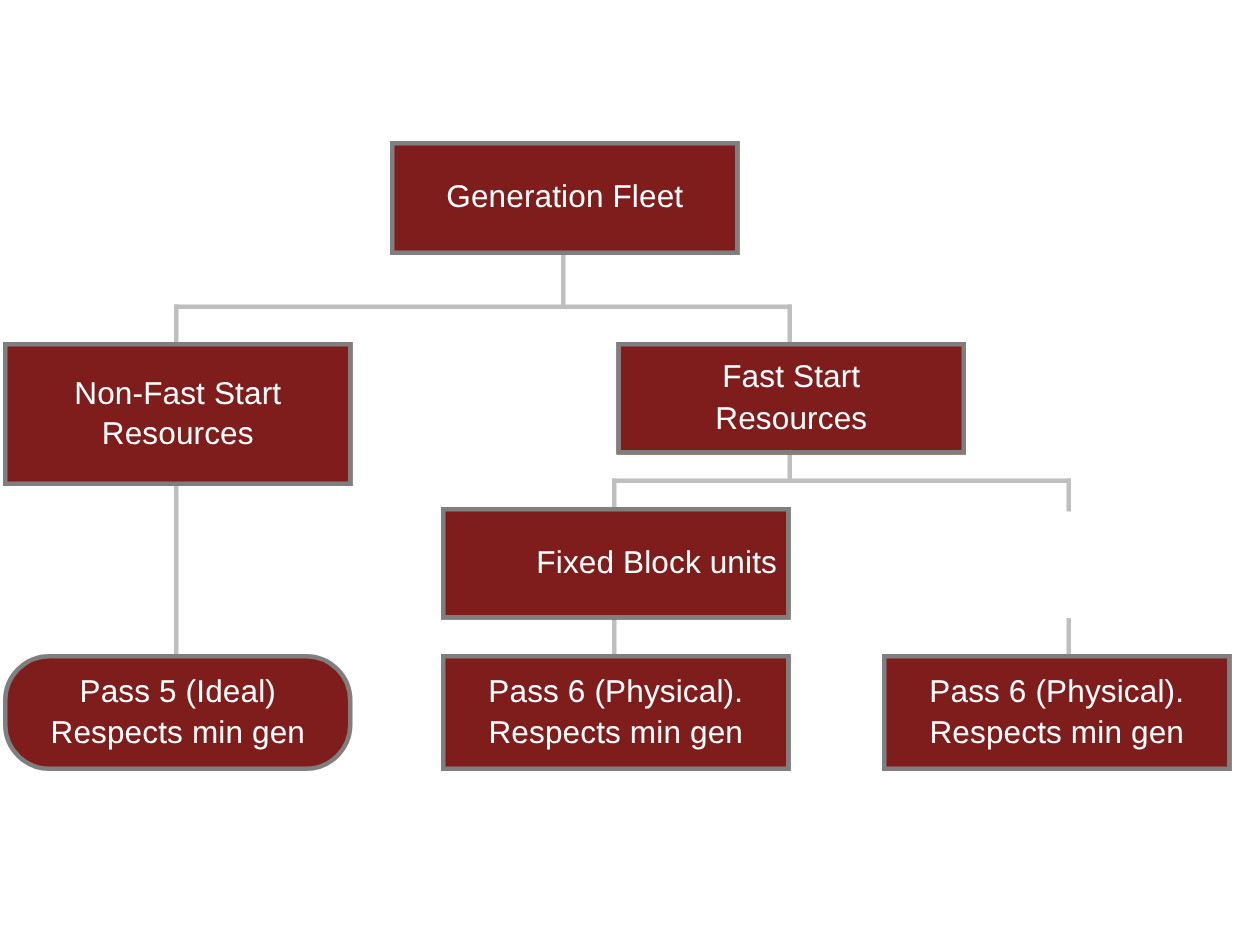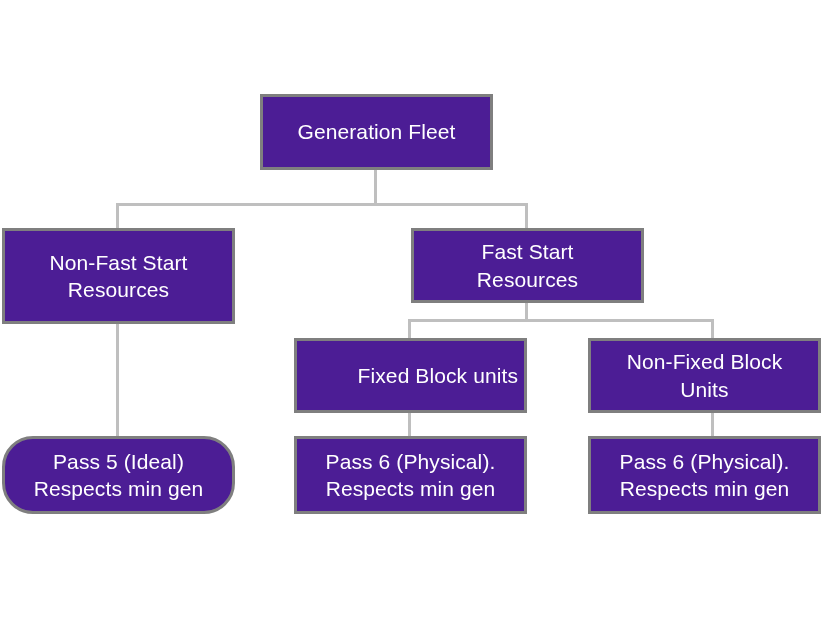--- a/index.html
+++ b/index.html
@@ -13,21 +13,21 @@
   #canvas {
     position: relative;
     width: 826px;
     height: 620px;
     background: #ffffff;
     overflow: hidden;
   }
   .node {
     position: absolute;
     box-sizing: border-box;
-    background: #4c1d95;
+    background: #7f1d1d;
     border: 3px solid #7F7F7F;
     color: #ffffff;
     display: flex;
     align-items: center;
     justify-content: center;
     text-align: center;
     font-size: 21px;
     line-height: 1.30;
     letter-spacing: 0.1px;
     font-weight: 400;
@@ -77,24 +77,20 @@
 
   <div class="node" style="left:411px; top:228px; width:233px; height:75px;">
     <span class="label">Fast Start
 Resources</span>
   </div>
 
   <div class="node" style="left:294px; top:338px; width:233px; height:75px;justify-content:flex-end;">
     <span class="label">Fixed Block units</span>
   </div>
 
-  <div class="node" style="left:588px; top:338px; width:233px; height:75px;">
-    <span class="label">Non-Fixed Block
-Units</span>
-  </div>
 
   <div class="node" style="left:2px; top:436px; width:233px; height:78px;border-radius:31px;">
     <span class="label">Pass 5 (Ideal)
 Respects min gen</span>
   </div>
 
   <div class="node" style="left:294px; top:436px; width:233px; height:78px;">
     <span class="label">Pass 6 (Physical).
 Respects min gen</span>
   </div>

